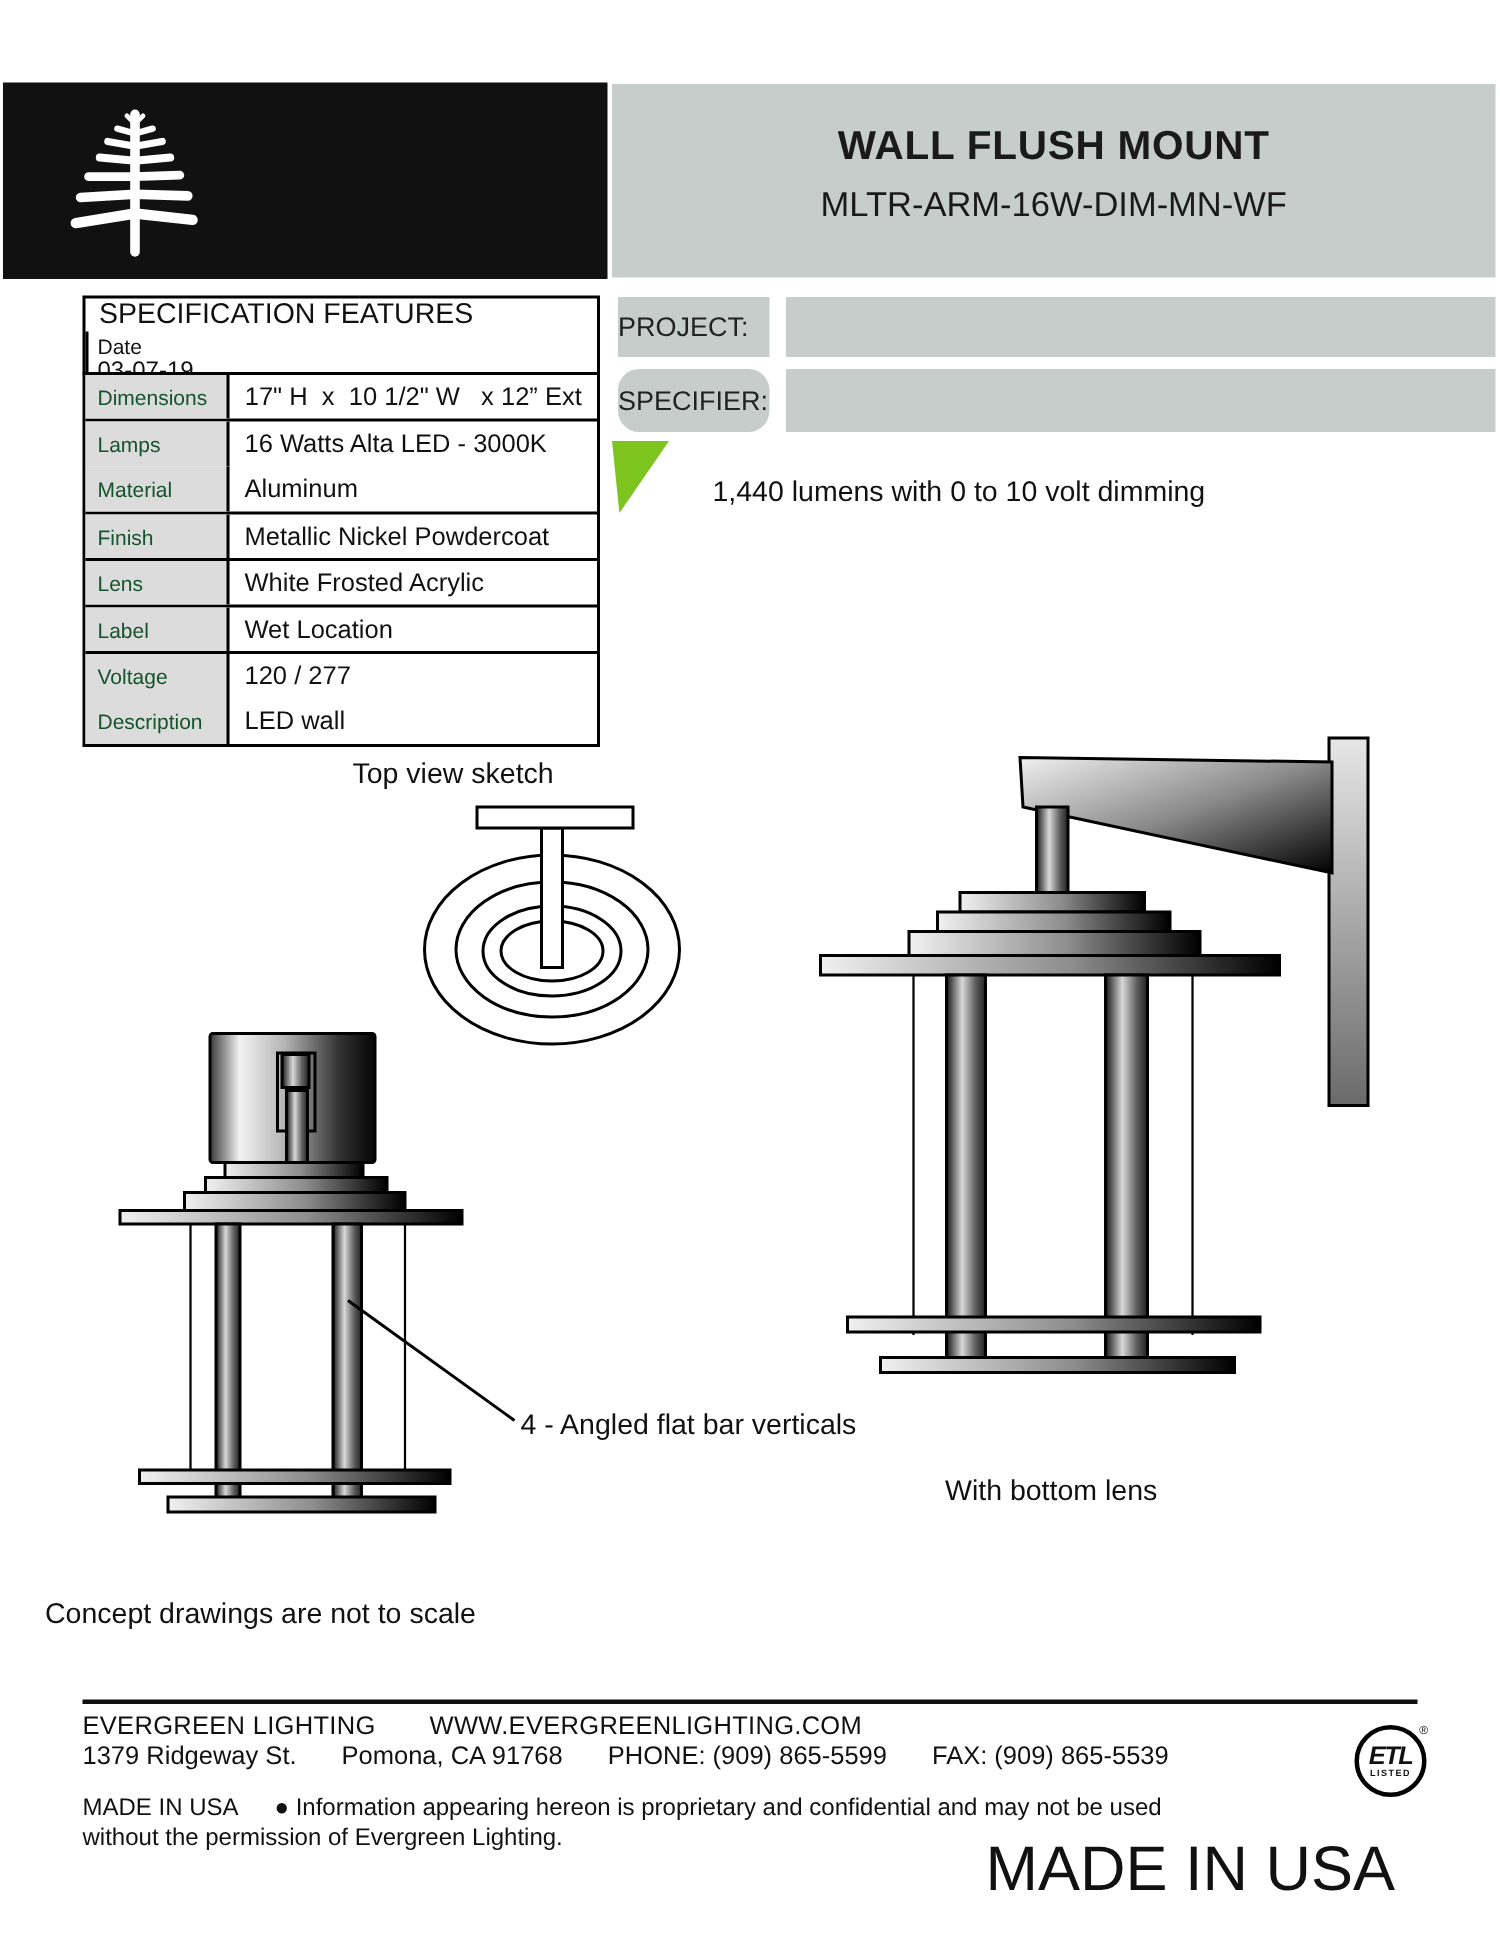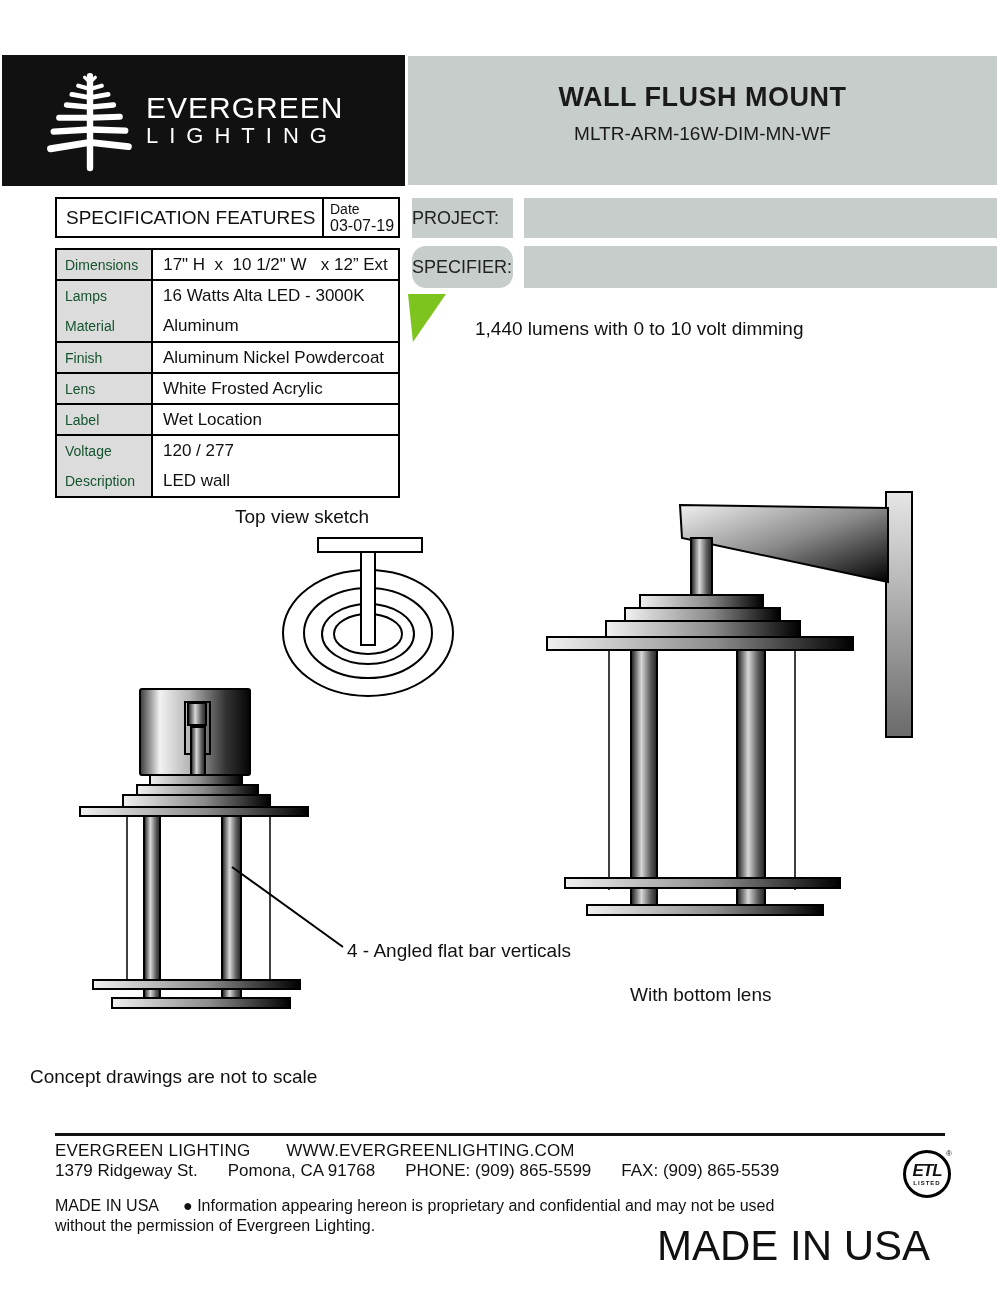--- a/index.html
+++ b/index.html
@@ -11,25 +11,25 @@
             display:flex;align-items:center;}
   .logo-tree{margin-left:40px;flex:0 0 auto;}
   .logo-text{margin-left:8px;color:#ffffff;display:flex;flex-direction:column;}
   .logo-line1{font-size:30px;letter-spacing:1px;line-height:1.05;}
   .logo-line2{font-size:22px;letter-spacing:11px;line-height:1.2;}
 
   
   .hdr{position:absolute;left:408px;top:56px;width:589px;height:129px;background:#c6cdca;
        display:flex;flex-direction:column;align-items:center;justify-content:flex-start;padding-top:26px;box-sizing:border-box;}
   .hdr-title{font-size:27px;font-weight:bold;letter-spacing:.5px;color:#1a1a1a;}
-  .hdr-model{font-size:19px;margin-top:10px;color:#1a1a1a;}
-
-  
-  .spec-hdr{position:absolute;left:55px;top:197px;width:345px;height:41px;border:2px solid #000;
-            box-sizing:border-box;display:flex;background:#fff;}
+  .hdr-model{font-size:23px;margin-top:10px;color:#1a1a1a;}
+
+  
+  .spec-hdr{position:absolute;left:55px;top:197px;width:345px;height:53px;border:2px solid #000;
+            box-sizing:border-box;display:flex;background:#fff;flex-direction:column;}
   .spec-hdr-title{flex:1;display:flex;align-items:center;padding-left:9px;font-size:19px;}
   .spec-hdr-date{width:76px;border-left:2px solid #000;box-sizing:border-box;padding:2px 0 0 6px;
                  display:flex;flex-direction:column;justify-content:flex-start;}
   .date-label{font-size:14px;line-height:1.15;}
   .date-value{font-size:16px;line-height:1.15;}
 
   
   .spec-table{position:absolute;left:55px;top:248px;width:345px;border:2px solid #000;box-sizing:border-box;background:#fff;}
   .group{border-bottom:2px solid #000;}
   .group:last-child{border-bottom:none;}
@@ -93,24 +93,20 @@
         <line x1="45" y1="37" x2="23" y2="35" stroke-width="5"></line>
         <line x1="45" y1="37" x2="67" y2="35" stroke-width="5"></line>
         <line x1="45" y1="47" x2="16" y2="47" stroke-width="5.5"></line>
         <line x1="45" y1="47" x2="73" y2="46" stroke-width="5.5"></line>
         <line x1="45" y1="58" x2="11" y2="60" stroke-width="6"></line>
         <line x1="45" y1="58" x2="78" y2="59" stroke-width="6"></line>
         <line x1="45" y1="70" x2="8" y2="76" stroke-width="6.5"></line>
         <line x1="45" y1="70" x2="81" y2="74" stroke-width="6.5"></line>
       </g>
     </svg>
-    <div class="logo-text">
-      <span class="logo-line1">EVERGREEN</span>
-      <span class="logo-line2">LIGHTING</span>
-    </div>
   </div>
 
   <div class="hdr">
     <div class="hdr-title">WALL FLUSH MOUNT</div>
     <div class="hdr-model">MLTR-ARM-16W-DIM-MN-WF</div>
   </div>
 
   <div class="spec-hdr">
     <div class="spec-hdr-title">SPECIFICATION FEATURES</div>
     <div class="spec-hdr-date">
@@ -132,21 +128,21 @@
         <div class="val">16 Watts Alta LED - 3000K</div>
       </div>
       <div class="srow">
         <div class="lab">Material</div>
         <div class="val">Aluminum</div>
       </div>
     </div>
     <div class="group single">
       <div class="srow">
         <div class="lab">Finish</div>
-        <div class="val">Aluminum Nickel Powdercoat</div>
+        <div class="val">Metallic Nickel Powdercoat</div>
       </div>
     </div>
     <div class="group single">
       <div class="srow">
         <div class="lab">Lens</div>
         <div class="val">White Frosted Acrylic</div>
       </div>
     </div>
     <div class="group single">
       <div class="srow">

